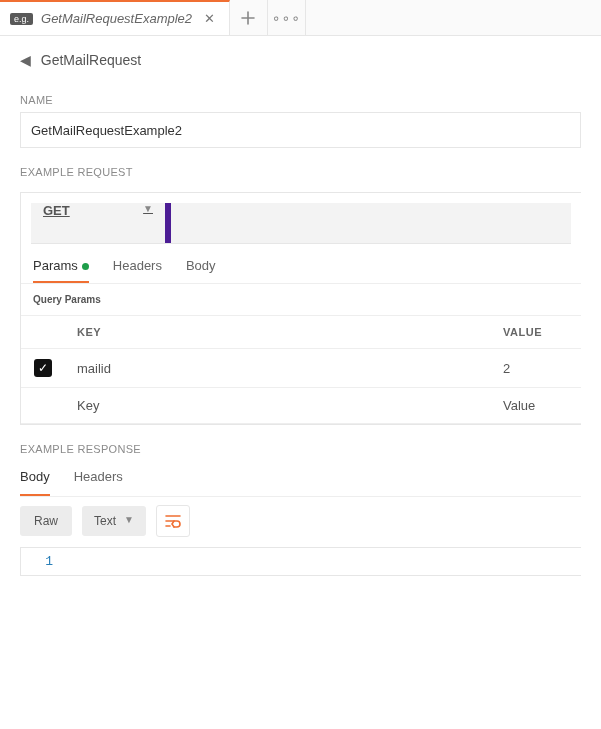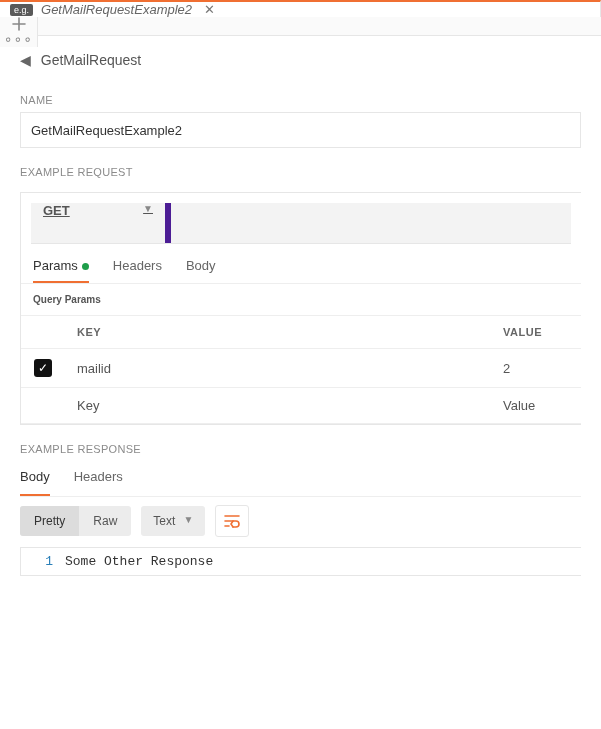--- a/index.html
+++ b/index.html
@@ -10,21 +10,20 @@
     color: #333;
     background: #fff;
     width: 601px;
   }
   .tabbar {
     display: flex;
     align-items: stretch;
     height: 36px;
     border-bottom: 1px solid #e6e6e6;
     background: #fafafa;
-    flex-direction: column;
   }
   .tab {
     display: flex;
     align-items: center;
     padding: 0 10px;
     border-right: 1px solid #e6e6e6;
     background: #fff;
     border-top: 2px solid #f06f32;
     font-style: italic;
     color: #666;
@@ -318,32 +317,30 @@
 
 <div class="resp-tabs-wrap">
   <div class="resp-tabs" style="padding-left:0;padding-right:0;">
     <div class="resp-tab active">Body</div>
     <div class="resp-tab">Headers</div>
   </div>
 </div>
 
 <div class="resp-toolbar">
   <div class="seg">
-    <div class="seg-btn active">Pretty</div>
     <div class="seg-btn">Raw</div>
   </div>
   <div class="type-select">
     <span>Text</span>
     <span class="method-caret">▼</span>
   </div>
   <div class="wrap-btn">
     <svg class="wrap-icon" viewBox="0 0 16 14">
       <path d="M1 2h14M1 7h11a3 3 0 0 1 0 6h-3" stroke="#f06f32" stroke-width="1.6" fill="none" stroke-linecap="round"></path>
       <path d="M9 10l-2 3 2 3" stroke="#f06f32" stroke-width="1.6" fill="none" stroke-linecap="round" transform="translate(0 -3)"></path>
       <path d="M1 12h4" stroke="#f06f32" stroke-width="1.6" stroke-linecap="round"></path>
     </svg>
   </div>
 </div>
 
 <div class="code-box">
   <div class="ln">1</div>
-  <div class="code-text">Some Other Response</div>
 </div>
 
 </body></html>

